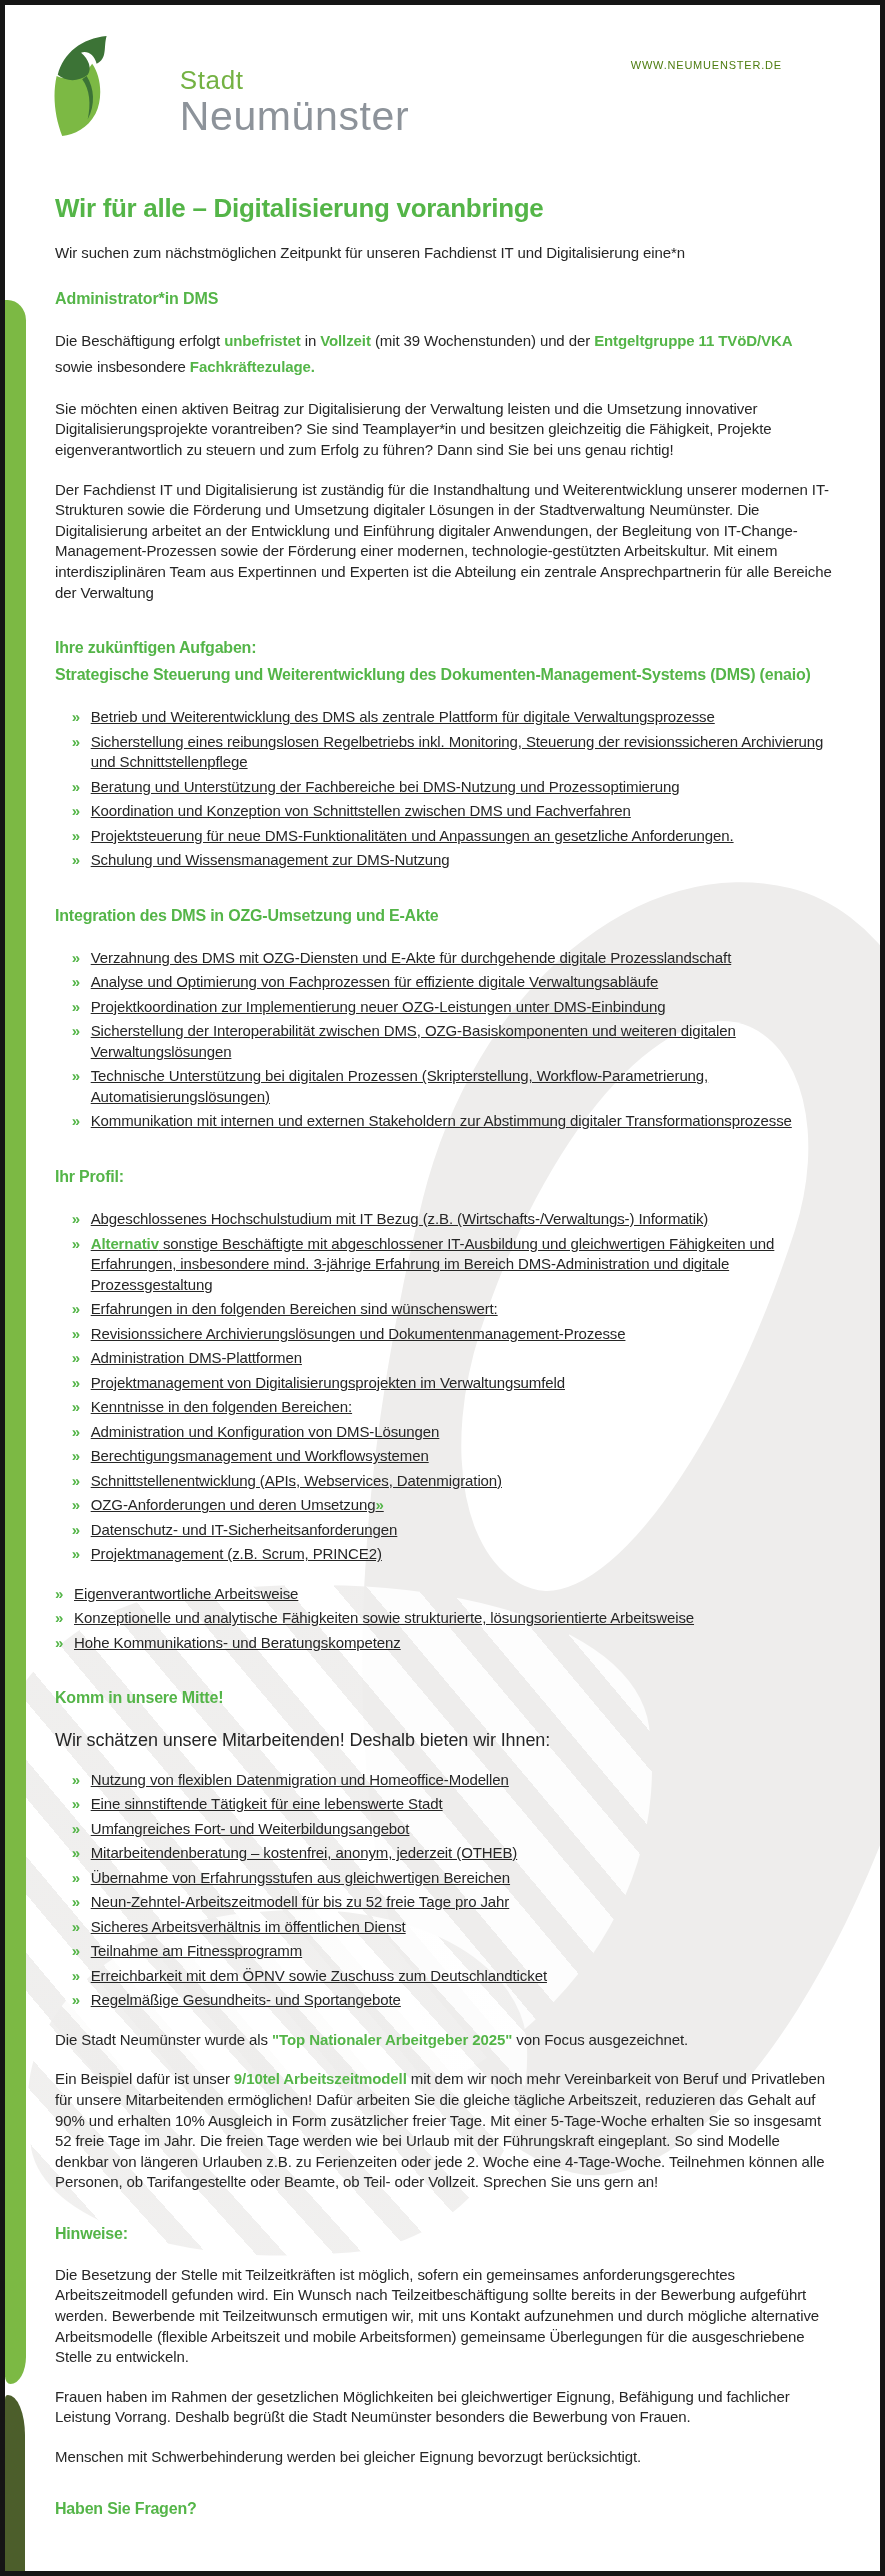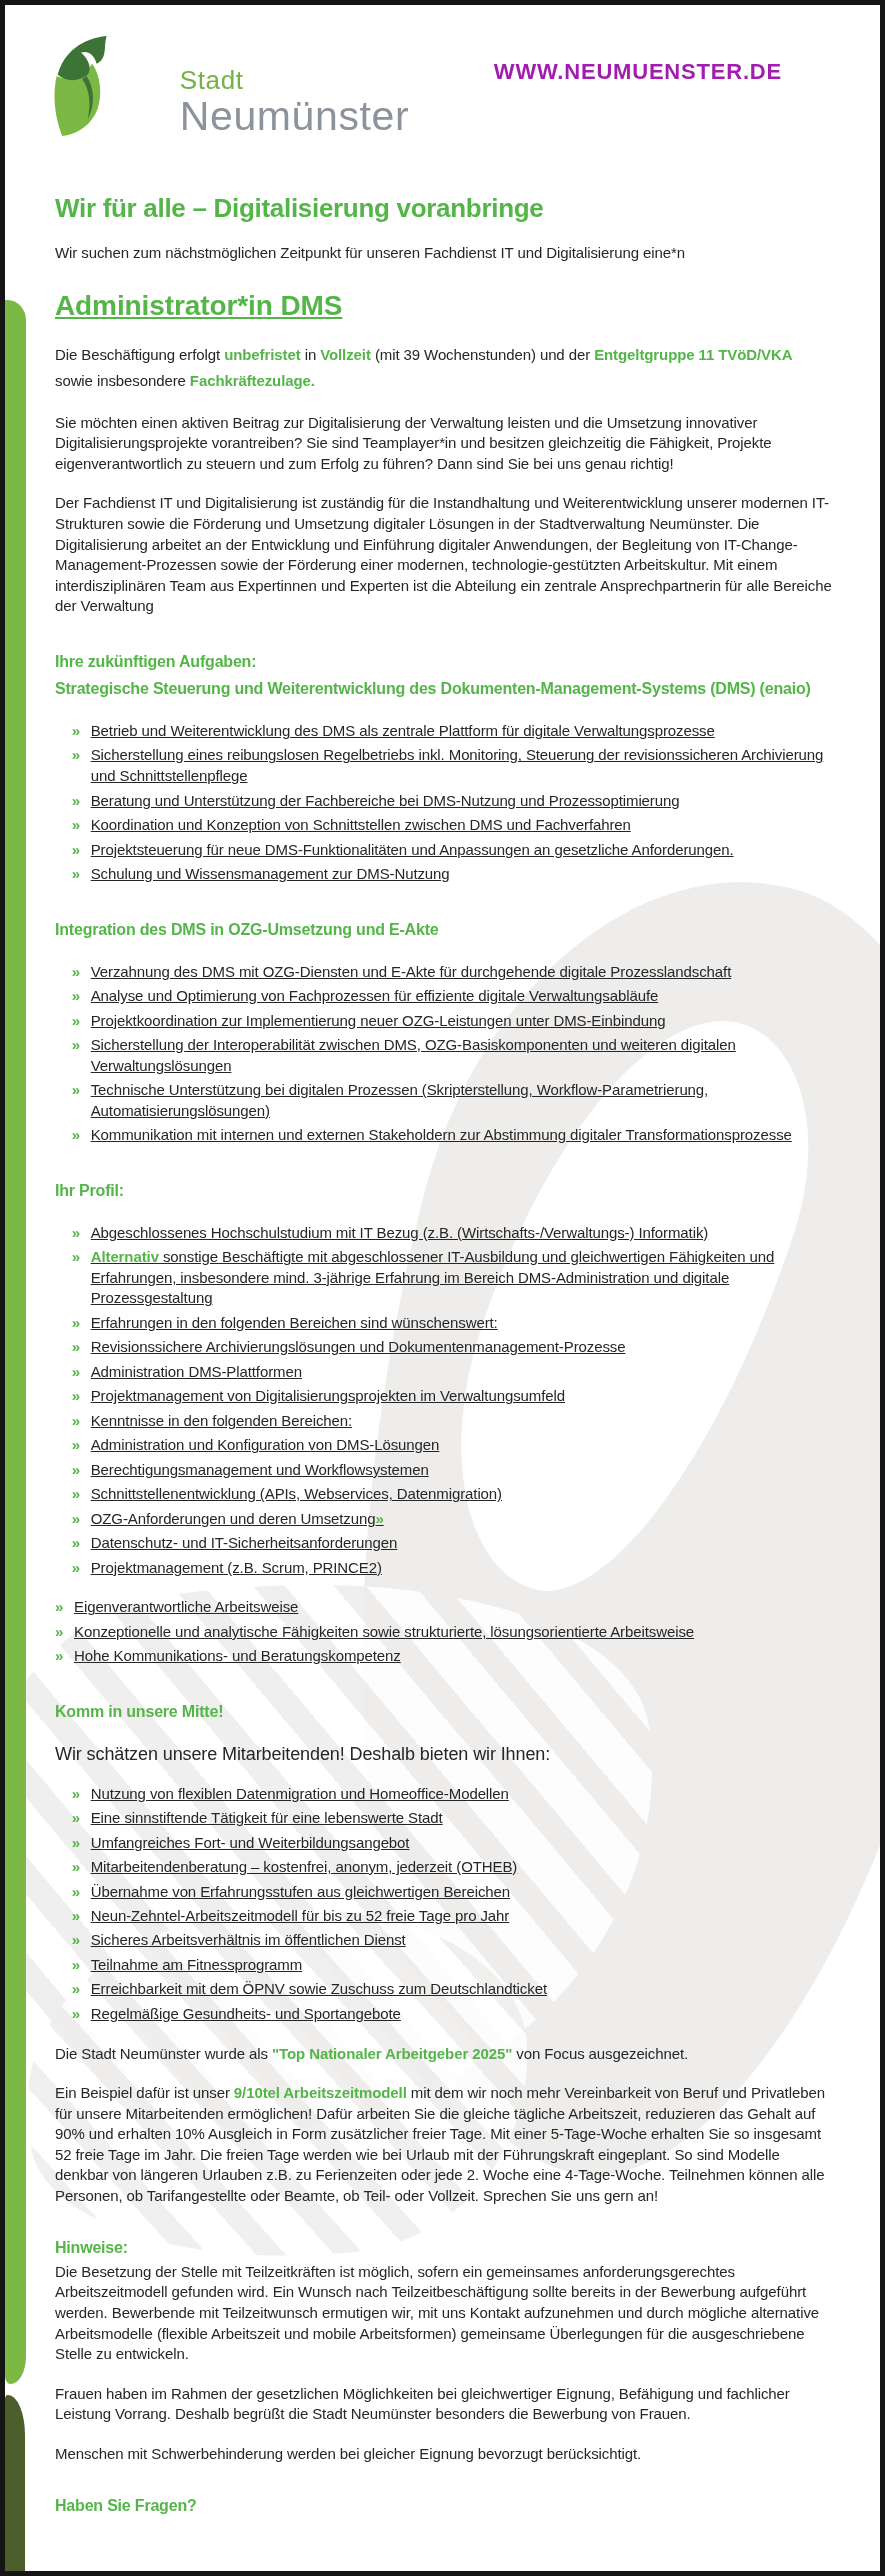--- a/index.html
+++ b/index.html
@@ -54,34 +54,34 @@
     border-radius:4.5px 26px 0 0 / 6.7px 61px 0 0;
   }
   
   .content{position:absolute;left:50px;right:47px;top:0;z-index:2;color:var(--ink);}
   .header{position:relative;height:140px;padding-top:31px;}
   .logo-row{display:flex;align-items:flex-end;}
   .leaf-svg{width:75px;height:101px;flex:0 0 auto;margin-left:-2.2px;}
   .logo-text{margin-left:52px;padding-top:1.1px;line-height:1;}
   .logo-stadt{font-size:26px;color:#74b243;letter-spacing:0.6px;}
   .logo-city{font-size:41px;color:var(--gray-logo);letter-spacing:0.6px;margin-top:3.3px;}
-  .site-url{position:absolute;top:54px;right:51px;font-size:22px;font-weight:bold;color:#a21caf;letter-spacing:0.8px;}
+  .site-url{position:absolute;top:54px;right:51px;font-size:11px;font-weight:normal;color:#4d7c0f;letter-spacing:0.8px;}
   h1.headline{font-size:26px;line-height:1.2;color:var(--green);font-weight:bold;margin:16.7px 0 0;letter-spacing:-0.3px;}
   .intro{font-size:15px;margin:22px 0 0;}
   
   .flow{font-size:15px;line-height:20.6px;letter-spacing:-0.1px;}
   .flow p{margin:19px 0;}
-  .job-title{font-size:28px;line-height:1.15;color:var(--green);font-weight:bold;margin:27px 0 7.8px;text-decoration:underline;}
+  .job-title{font-size:16px;line-height:1.15;color:var(--green);font-weight:bold;margin:27px 0 7.8px;}
   .emp{line-height:26px;margin:12.3px 0 22px;}
   .g{color:var(--green);font-weight:bold;}
   .sec-h{font-size:16px;line-height:27px;color:var(--green);font-weight:bold;margin:31px 0 19px;letter-spacing:-0.2px;}
   .sec-h.stack-top{margin-bottom:0;}
   .sec-h.stack-sub{margin-top:0;max-width:769px;}
   .sec-h.tight{margin:27px 0 1.1px;}
-  .flow p.after-tight{margin-top:1px;}
+  .flow p.after-tight{margin-top:18px;}
   .lead{font-size:18px;margin:22px 0;}
   ul.bul{list-style:none;margin:19px 0;padding:0 0 0 16.7px;text-decoration:underline;}
   ul.bul li{position:relative;padding-left:19px;margin:3.9px 0;}
   ul.bul li::before{content:"\00BB";position:absolute;left:0;top:0;color:var(--green);font-weight:bold;}
   ul.bul.outdent{padding-left:0;margin:16.7px 0;}
 </style>
 </head>
 <body>
 
 <div class="frame">

